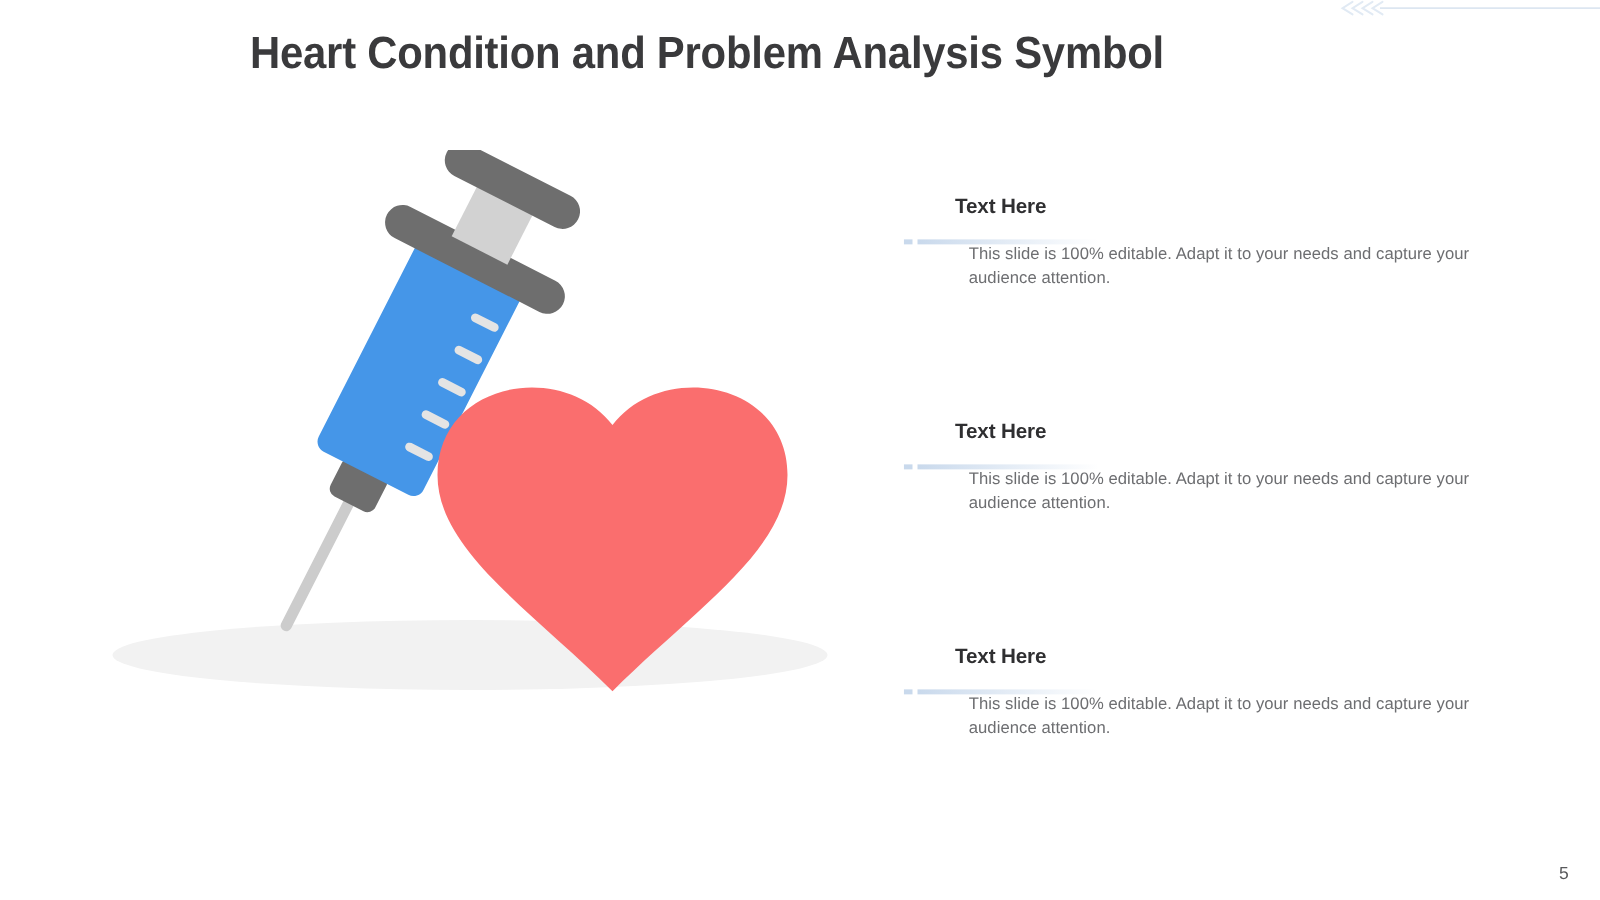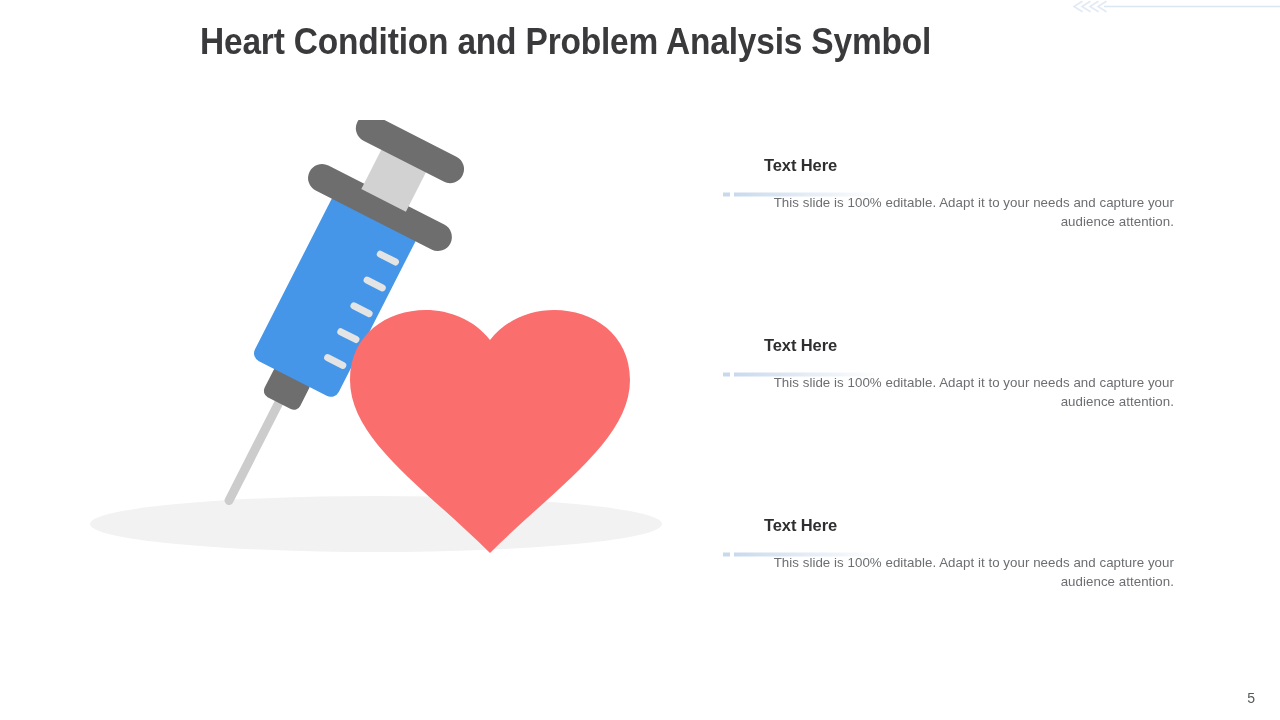--- a/index.html
+++ b/index.html
@@ -52,42 +52,41 @@
   
   #text-blocks {
     position: absolute;
     left: 723px;
     top: 156px;
     width: 470px;
   }
   .text-block {
     position: relative;
     height: 180px;
-    text-align: right;
   }
   .tb-heading {
     position: absolute;
     left: 41px;
     top: 0px;
     font-size: 16.5px;
     font-weight: bold;
     color: #2f2f31;
     letter-spacing: -0.1px;
     white-space: nowrap;
   }
   .tb-rule {
     position: absolute;
     left: 0px;
     top: 27px;
     width: 180px;
     height: 5px;
   }
   .tb-body {
     position: absolute;
-    left: 39px;
+    left: 52px;
     top: 38px;
     width: 412px;
     font-size: 13.3px;
     line-height: 18.5px;
     color: #6d6e71;
     letter-spacing: 0.05px;
   }
 
   
   #page-number {

